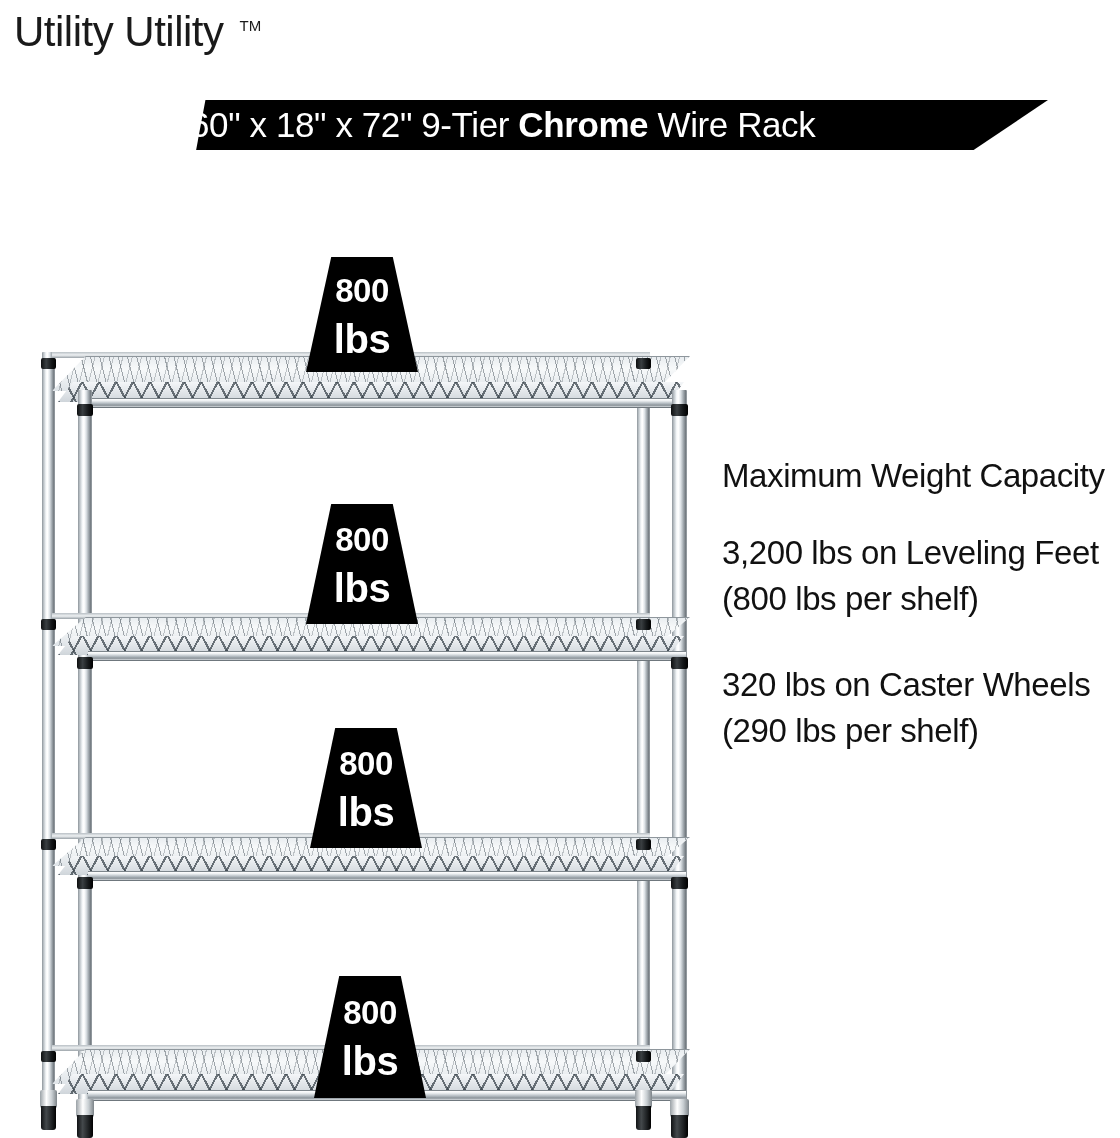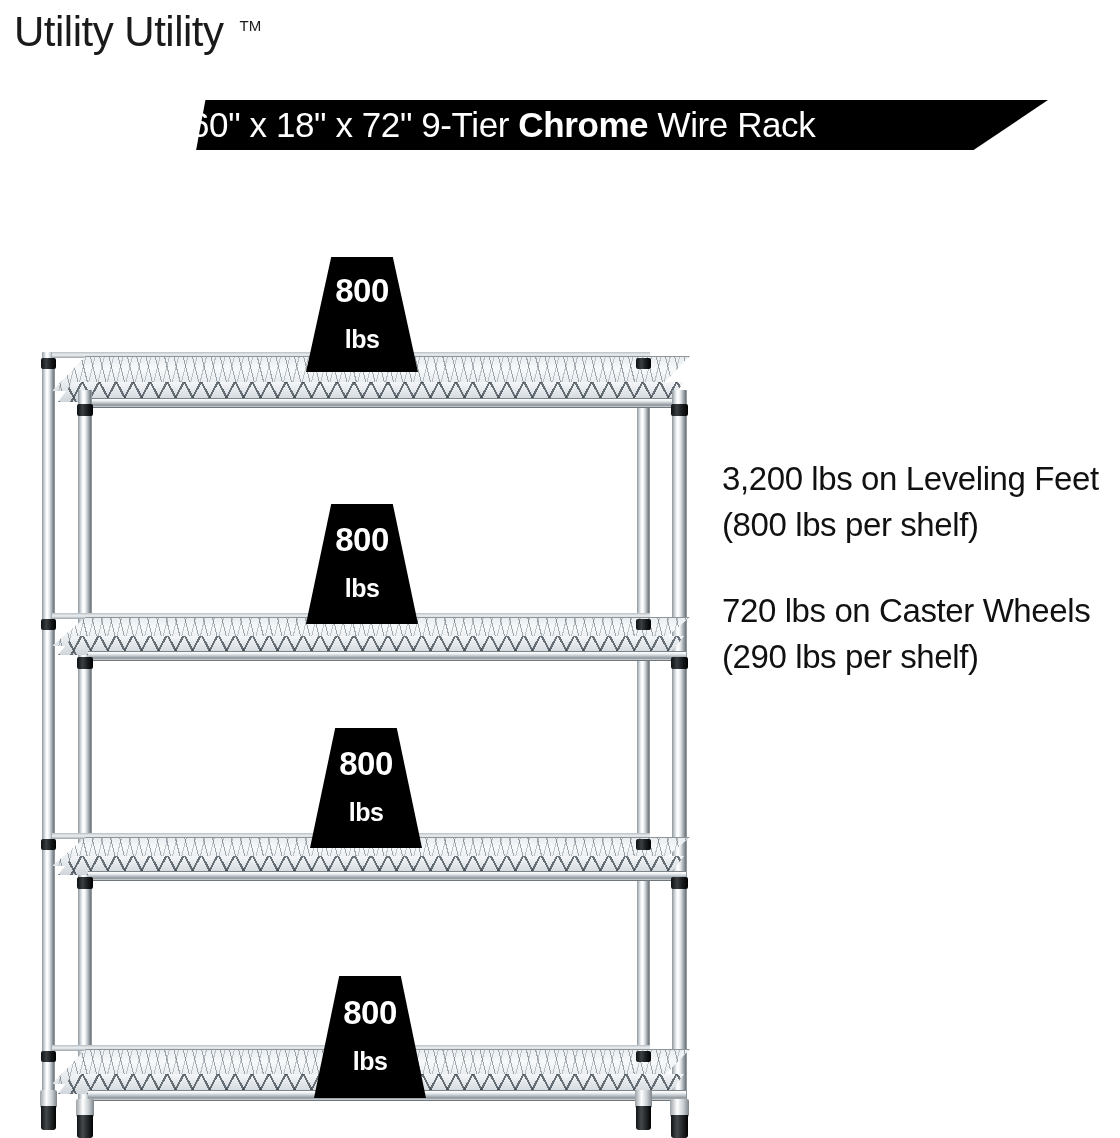--- a/index.html
+++ b/index.html
@@ -187,48 +187,49 @@
   .callout .n {
     color: #ffffff;
     font-weight: bold;
     font-size: 33px;
     line-height: 36px;
     letter-spacing: -0.5px;
   }
   .callout .u {
     color: #ffffff;
     font-weight: bold;
-    font-size: 25px;
+    font-size: 40px;
     line-height: 36px;
     letter-spacing: -0.5px;
     margin-top: 12px;
   }
 </style>
 </head>
 <body>
 
 <div id="page">
 
   <div id="brand">
     <span>Utility Utility</span><span class="tm">TM</span>
   </div>
 
   <div id="banner"></div>
   <div id="banner-text">
     <span>60" x 18" x 72"</span>&nbsp;<span>9-Tier</span>&nbsp;<span class="bold">Chrome</span>&nbsp;<span>Wire Rack</span>
   </div>
 
   <div id="copy">
+    <p class="headline">Maximum Weight Capacity</p>
 
     <p class="para">
       <span>3,200 lbs on </span><span class="b">Leveling Feet</span><span> (800 lbs per shelf)</span>
     </p>
 
     <p class="para">
-      <span>720 lbs on </span><span class="b">Caster Wheels</span><span> (290 lbs per shelf)</span>
+      <span>320 lbs on </span><span class="b">Caster Wheels</span><span> (290 lbs per shelf)</span>
     </p>
   </div>
 
   <div id="rack">
 
     <div class="post" style="left:42px;  top:22px;  width:13px; height:760px;"></div>
     <div class="post" style="left:637px; top:22px;  width:13px; height:760px;"></div>
 
     <div class="shelf">
       <div class="backrail" style="left:52px; top:22px; width:598px; height:6px;"></div>

